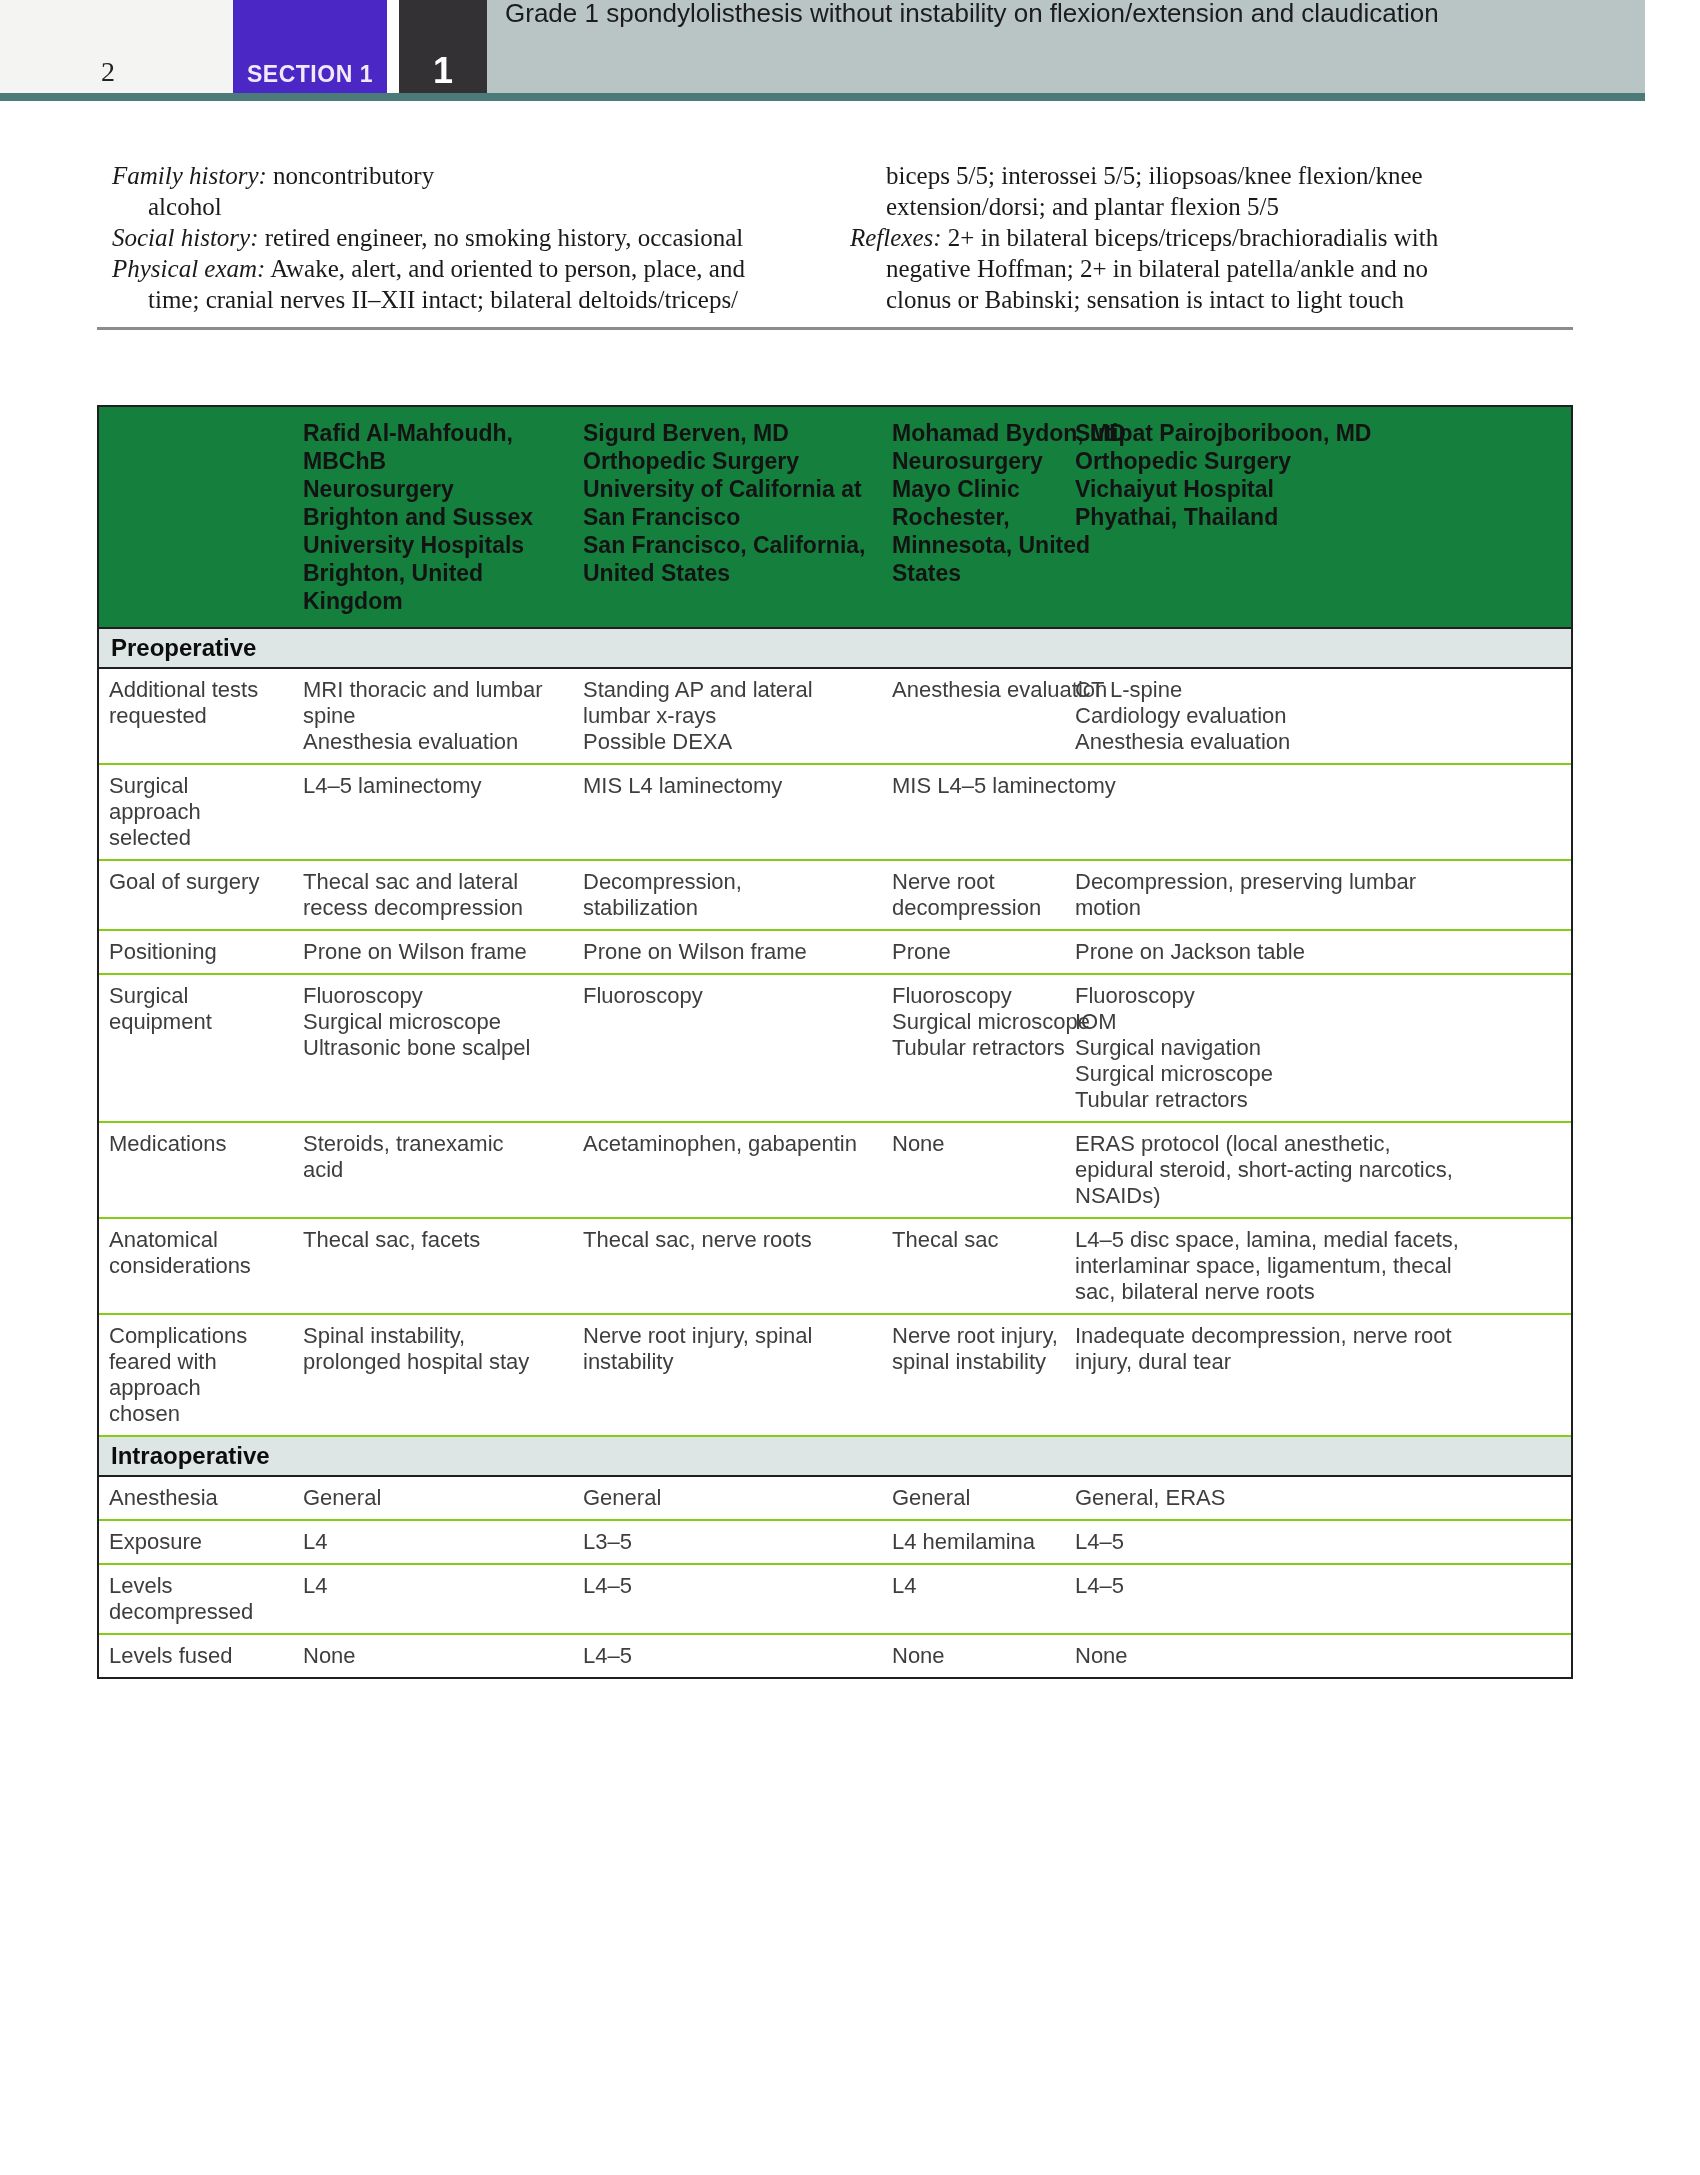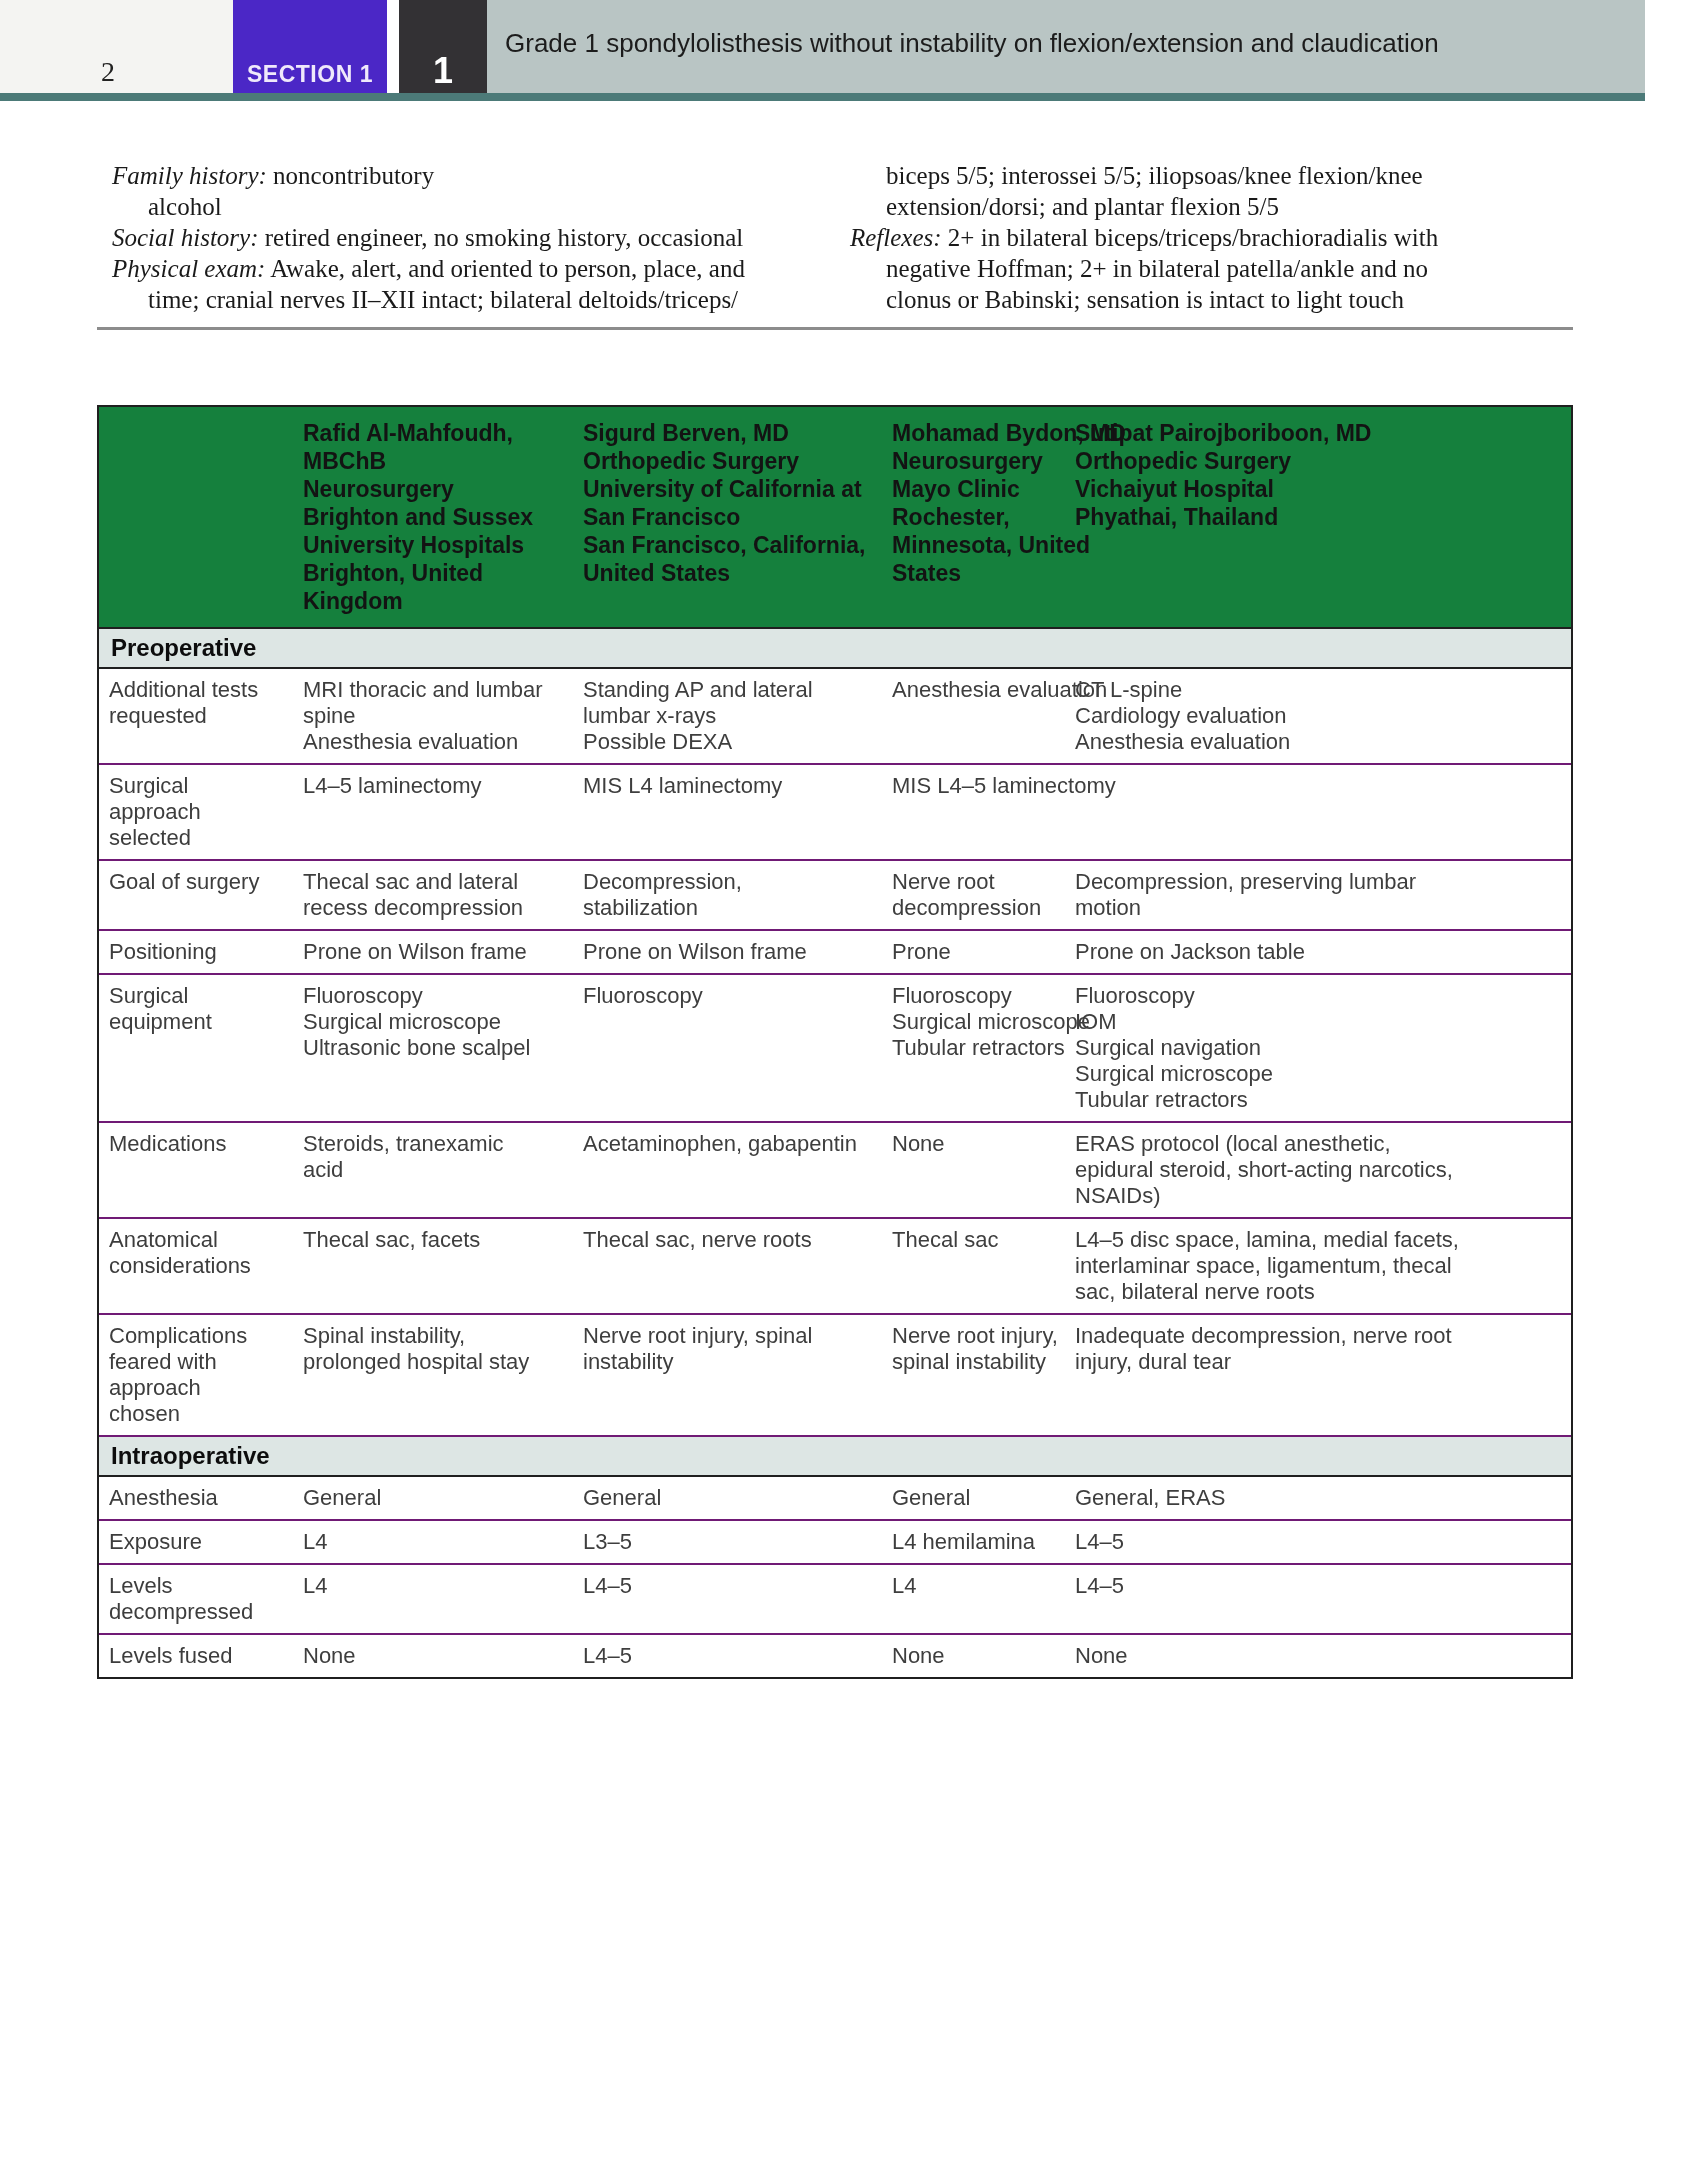--- a/index.html
+++ b/index.html
@@ -4,21 +4,21 @@
 <style>
   html,body{margin:0;padding:0;background:#ffffff;}
   #page{position:relative;width:1700px;height:2175px;background:#ffffff;overflow:hidden;
         font-family:"Liberation Sans", sans-serif;}
 
   
   .band{position:absolute;top:0;left:0;height:93px;}
   .band-left{left:0;width:233px;background:#f4f4f2;}
   .band-section{left:233px;width:154px;background:#4b27c6;display:flex;align-items:flex-end;justify-content:center;}
   .band-chapter{left:399px;width:88px;background:#333134;display:flex;align-items:flex-end;justify-content:center;}
-  .band-title{left:487px;width:1158px;background:#b9c5c4;display:flex;align-items:center;}
+  .band-title{left:487px;width:1158px;background:#b9c5c4;display:flex;align-items:flex-start;}
   .section-text{color:#efe9fb;font-weight:bold;font-size:23px;letter-spacing:.5px;line-height:1;padding-bottom:7px;}
   .chapter-text{color:#ffffff;font-weight:bold;font-size:36px;line-height:1;padding-bottom:4px;}
   .title-text{color:#1c1c1c;font-size:26px;line-height:1;padding-bottom:7px;padding-left:18px;}
   .pagenum{position:absolute;top:0;left:78px;height:93px;width:60px;display:flex;align-items:flex-end;justify-content:center;
            font-family:"Liberation Serif", serif;font-size:28px;color:#222;line-height:1;padding-bottom:7px;box-sizing:border-box;}
   .header-rule{position:absolute;top:93px;left:0;width:1645px;height:8px;background:#4c7a78;}
 
   
   .notes-col{position:absolute;top:160px;font-family:"Liberation Serif", serif;font-size:25px;color:#1a1a1a;}
   .notes-left{left:112px;width:745px;}
@@ -29,21 +29,21 @@
 
   .divider-rule{position:absolute;top:327px;left:97px;width:1476px;height:3px;background:#8c8c8c;}
 
   
   .tbl{position:absolute;top:405px;left:97px;width:1476px;border:2px solid #1f1f1f;box-sizing:border-box;background:#fff;}
   .thead,.trow{display:grid;grid-template-columns:194px 280px 309px 183px 1fr;}
   .thead{background:#15803d;border-bottom:2px solid #1f1f1f;min-height:216px;}
   .th{padding:12px 10px 12px 10px;font-weight:bold;font-size:23px;line-height:28px;color:#131313;white-space:pre;}
   .secbar{background:#dde6e4;border-bottom:2px solid #1f1f1f;padding:6px 0 6px 12px;
           font-weight:bold;font-size:24px;line-height:26px;color:#0d0d0d;}
-  .trow{border-bottom:2px solid #701a75;}
+  .trow{border-bottom:2px solid #84cc16;}
   .tbl > .trow:last-child{border-bottom:none;}
   .td{padding:8px 10px;font-size:22px;line-height:26px;color:#3e3e3e;white-space:pre;}
   .td.lbl{color:#3d3d3d;}
 </style>
 </head>
 <body>
 
 <div id="page">
 
   <div class="band band-left"></div>

